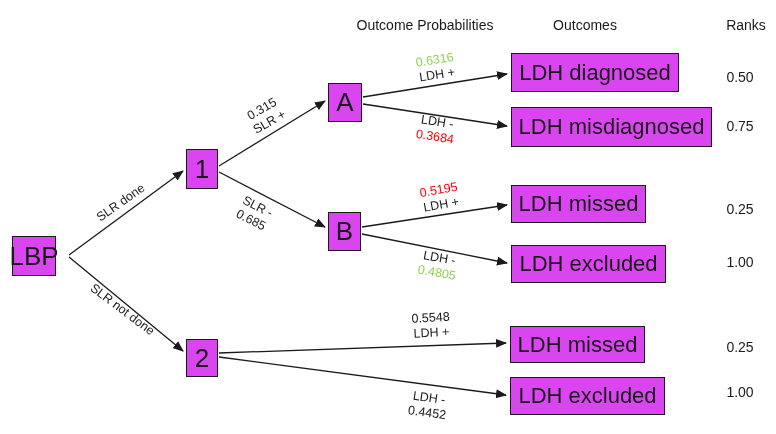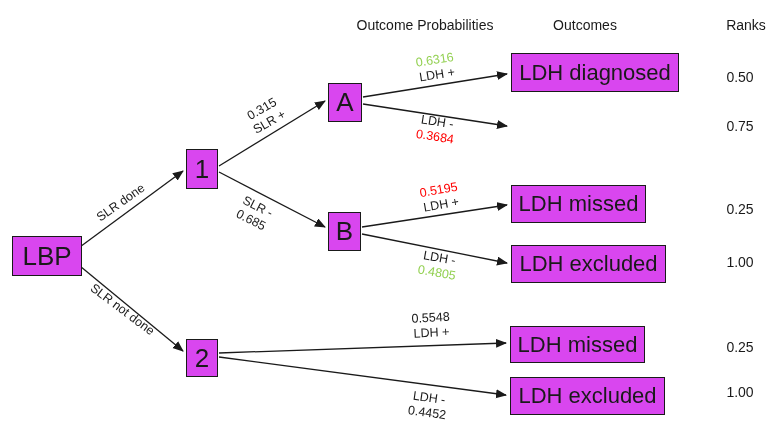--- a/index.html
+++ b/index.html
@@ -67,27 +67,28 @@
     <line x1="362" y1="227" x2="507" y2="205" stroke="#1a1a1a" stroke-width="1.3" marker-end="url(#arrow)"></line>
     <line x1="362" y1="234" x2="507" y2="263" stroke="#1a1a1a" stroke-width="1.3" marker-end="url(#arrow)"></line>
     <line x1="219" y1="353" x2="506" y2="343" stroke="#1a1a1a" stroke-width="1.3" marker-end="url(#arrow)"></line>
     <line x1="219" y1="357" x2="506" y2="395" stroke="#1a1a1a" stroke-width="1.3" marker-end="url(#arrow)"></line>
   </svg>
 
   <div class="col-header" style="left:425px; top:25px;">Outcome Probabilities</div>
   <div class="col-header" style="left:585px; top:25px;">Outcomes</div>
   <div class="col-header" style="left:746px; top:25px;">Ranks</div>
 
-  <div class="box node-box" style="left:12px;  top:236px; width:70px; height:40px;">LBP</div>
+  <div class="box node-box" style="left:12px;  top:236px; width:44px; height:40px;">LBP</div>
   <div class="box node-box" style="left:186px; top:149px; width:32px; height:40px;">1</div>
   <div class="box node-box" style="left:186px; top:339px; width:32px; height:38px;">2</div>
   <div class="box node-box" style="left:328px; top:83px;  width:34px; height:39px;">A</div>
   <div class="box node-box" style="left:328px; top:212px; width:33px; height:39px;">B</div>
 
   <div class="box outcome-box" style="left:511px; top:53px;  width:168px; height:39px;">LDH diagnosed</div>
+  <div class="box outcome-box" style="left:511px; top:107px; width:201px; height:40px;">LDH misdiagnosed</div>
   <div class="box outcome-box" style="left:511px; top:185px; width:135px; height:38px;">LDH missed</div>
   <div class="box outcome-box" style="left:511px; top:245px; width:155px; height:38px;">LDH excluded</div>
   <div class="box outcome-box" style="left:510px; top:326px; width:135px; height:37px;">LDH missed</div>
   <div class="box outcome-box" style="left:510px; top:377px; width:155px; height:38px;">LDH excluded</div>
 
   <div class="rank" style="left:740px; top:77px;">0.50</div>
   <div class="rank" style="left:740px; top:126px;">0.75</div>
   <div class="rank" style="left:740px; top:209px;">0.25</div>
   <div class="rank" style="left:740px; top:262px;">1.00</div>
   <div class="rank" style="left:740px; top:347px;">0.25</div>

